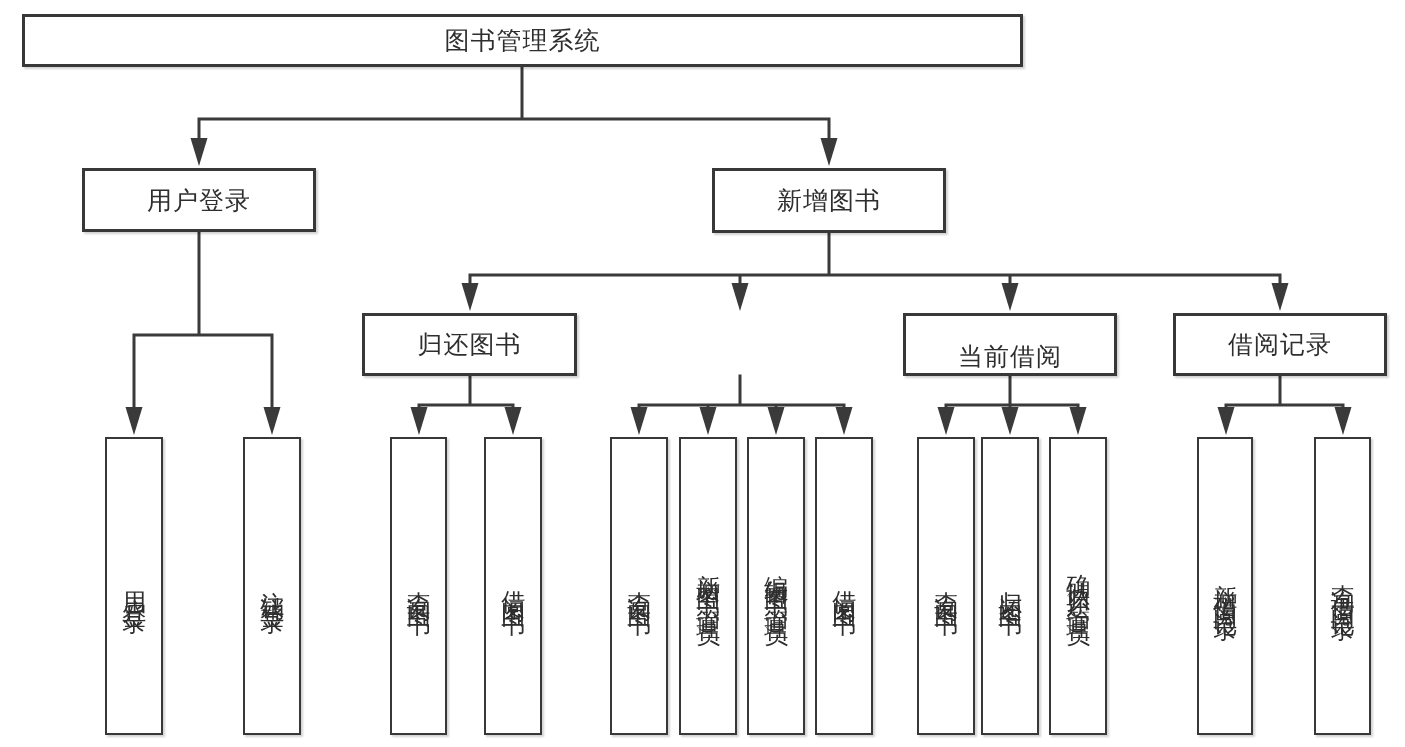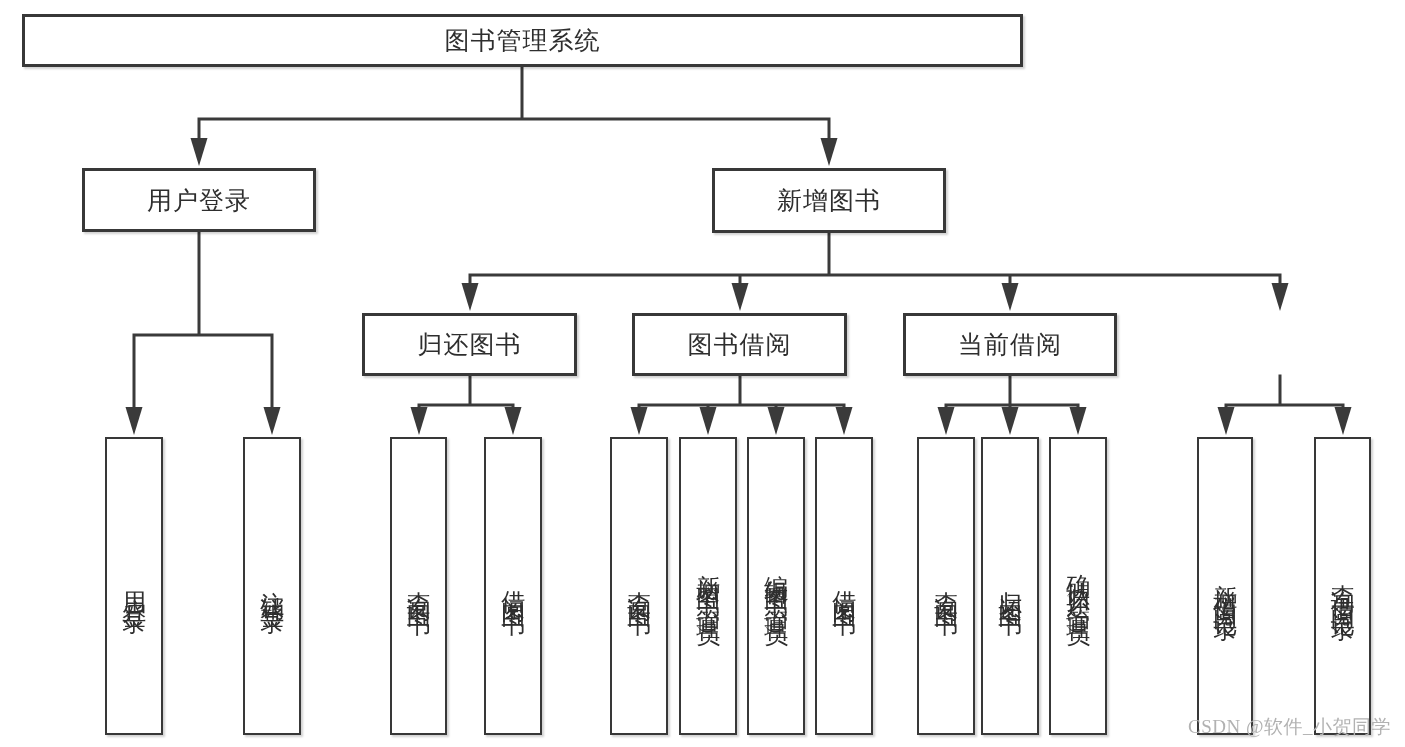--- a/index.html
+++ b/index.html
@@ -52,21 +52,21 @@
     letter-spacing: 7px;
     line-height: 1.1;
     white-space: nowrap;
     color: #2e2e2e;
   }
   #n-root     { left: 22px;  top: 14px;  width: 1001px; height: 53px; }
   #n-login    { left: 82px;  top: 168px; width: 234px;  height: 64px; }
   #n-bookmgmt { left: 712px; top: 168px; width: 234px;  height: 65px; }
   #n-newbook  { left: 362px; top: 313px; width: 215px;  height: 63px; }
   #n-borrow   { left: 632px; top: 313px; width: 215px;  height: 63px; }
-  #n-current  { left: 903px; top: 313px; width: 214px;  height: 63px; }
+  #n-current  { left: 903px; top: 313px; width: 214px;  height: 63px; align-items: flex-end; }
   #n-records  { left: 1173px;top: 313px; width: 214px;  height: 63px; }
   #l-a1 { left: 105px; }
   #l-a2 { left: 243px; }
   #l-b1 { left: 390px; width: 57px; }
   #l-b2 { left: 484px; }
   #l-c1 { left: 610px; }
   #l-c2 { left: 679px; }
   #l-c3 { left: 747px; }
   #l-c4 { left: 815px; }
   #l-d1 { left: 917px; }
@@ -139,26 +139,26 @@
   <div class="box h-box" id="n-login">
     <span>用户登录</span>
   </div>
   <div class="box h-box" id="n-bookmgmt">
     <span>新增图书</span>
   </div>
 
   <div class="box h-box" id="n-newbook">
     <span>归还图书</span>
   </div>
-  <div class="box h-box" id="n-borrow">
-    <span>图书借阅</span>
-  </div>
   <div class="box h-box" id="n-current">
     <span>当前借阅</span>
   </div>
+  <div class="box h-box" id="n-records">
+    <span>借阅记录</span>
+  </div>
 
   <div class="box leaf" id="l-a1">
     <span class="vtext">用户登录</span>
   </div>
   <div class="box leaf" id="l-a2">
     <span class="vtext">注销登录</span>
   </div>
 
   <div class="box leaf" id="l-b1">
     <span class="vtext">查询图书</span>
@@ -190,15 +190,14 @@
     <span class="vtext">确认归还（管理员）</span>
   </div>
 
   <div class="box leaf" id="l-e1">
     <span class="vtext">新增借阅记录</span>
   </div>
   <div class="box leaf" id="l-e2">
     <span class="vtext">查询借阅记录</span>
   </div>
 
-  <div class="watermark">CSDN @软件_小贺同学</div>
 
 </div>
 
 </body></html>

